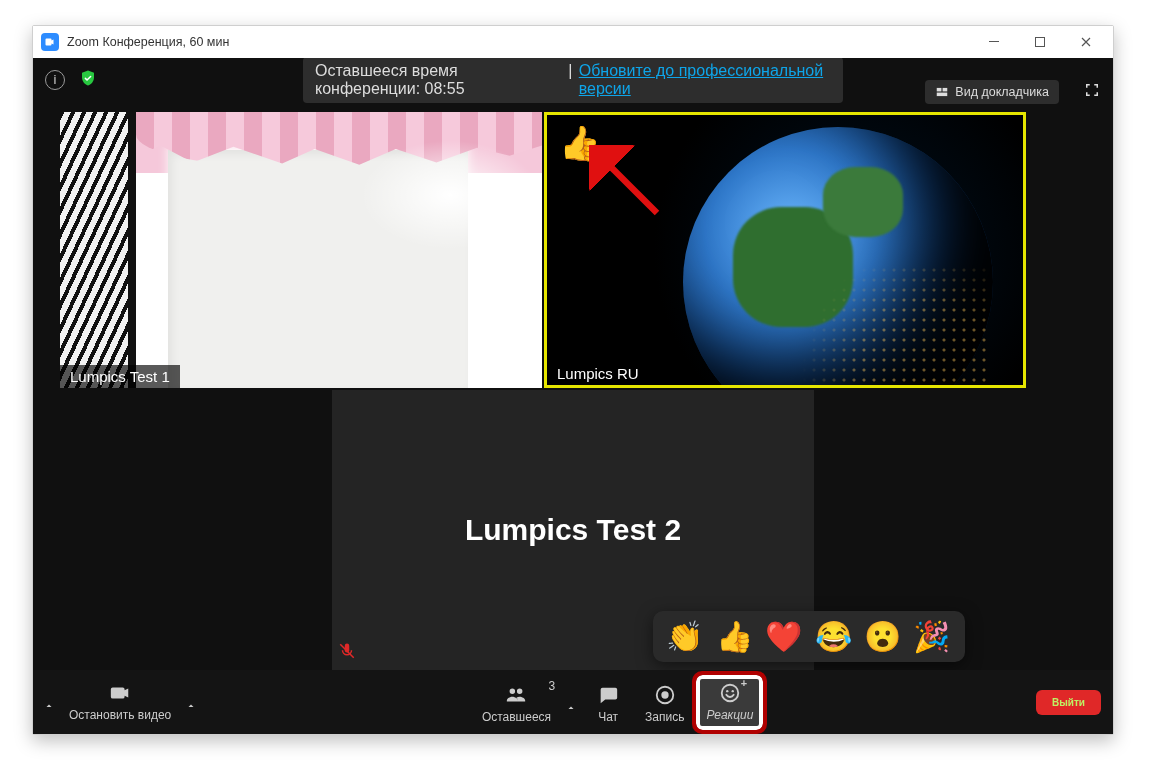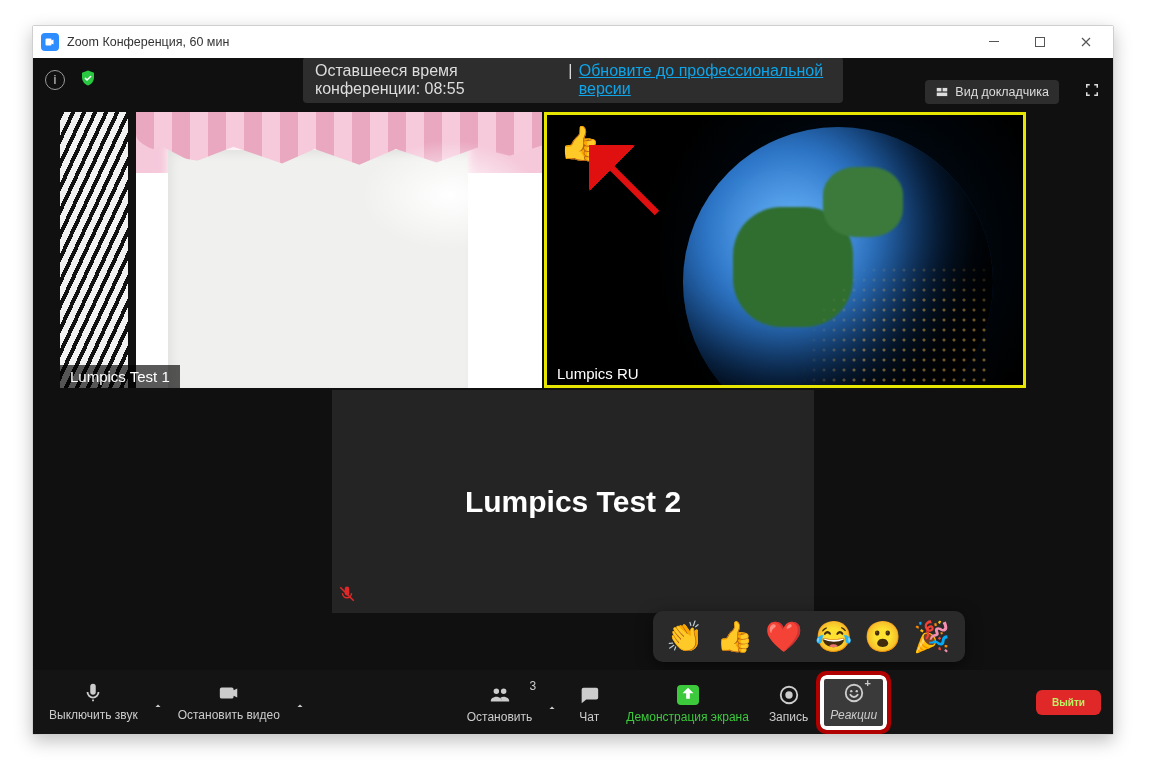--- a/index.html
+++ b/index.html
@@ -26,21 +26,21 @@
   .top-center a { color:#0ea5e9; text-decoration: underline; margin-left:4px;}
   .top-right { margin-left:auto; display:flex; align-items:center; gap:24px;margin-top:24px;}
   .speaker-btn { background:#2d2d2d; color:#ddd; font-size:12.5px; padding: 5px 10px; border-radius: 4px; display:flex; align-items:center; gap:6px;}
   .speaker-btn svg { width:14px; height:14px; fill:#ddd;}
   .fs-ico svg { width:18px; height:18px; fill:#ddd;}
   
   .grid { position:absolute; top:54px; left:0; right:0; bottom:68px; display:flex; flex-direction:column; align-items:center; gap:2px; }
   .row { display:flex; gap:2px; }
   .tile { position: relative; background: #000; overflow:hidden; }
   .tile.small { width: 482px; height: 276px; }
-  .tile.big { width: 482px; height: 223px; }
+  .tile.big { width: 482px; height: 280px; }
   .tile.active { border: 3px solid #e6e600; }
   .name-tag { position: absolute; left: 0; bottom: 0; background: rgba(0,0,0,0.65); color:#fff; font-size: 15px; padding: 3px 10px; }
   .mute-tag { position:absolute; left:6px; bottom:6px; color:#e02020; font-size:16px; }
   .tile-center-name { position:absolute; inset:0; display:flex; align-items:center; justify-content:center; color:#fff; font-size:30px; font-weight:600;}
   
   .room {
     position:absolute; inset:0;
     background:
       linear-gradient(to bottom, #f5c8da 0%, #f5c8da 22%, #ffffff 22%, #ffffff 100%);
   }
@@ -211,28 +211,20 @@
       <span>👏</span>
       <span>👍</span>
       <span>❤️</span>
       <span>😂</span>
       <span>😮</span>
       <span>🎉</span>
     </div>
 
     <div class="toolbar">
       <div class="tb-group">
-        <div class="tb-btn">
-          <span class="ico">
-              <svg viewBox="0 0 24 24">
-                <path d="M12 14a3 3 0 0 0 3-3V5a3 3 0 0 0-6 0v6a3 3 0 0 0 3 3zM19 11a7 7 0 0 1-14 0h2a5 5 0 0 0 10 0h2zM11 21h2v-2h-2z"></path>
-              </svg>
-            </span>
-          <span>Выключить звук</span>
-        </div>
         <div class="tb-chevron">
             <svg viewBox="0 0 24 24">
               <path d="M7 14l5-5 5 5z"></path>
             </svg>
           </div>
         <div class="tb-btn">
           <span class="ico">
               <svg viewBox="0 0 24 24">
                 <path d="M4 6h11a2 2 0 0 1 2 2v1l4-2v10l-4-2v1a2 2 0 0 1-2 2H4a2 2 0 0 1-2-2V8a2 2 0 0 1 2-2z"></path>
               </svg>
@@ -249,44 +241,34 @@
       <div class="tb-spacer"></div>
 
       <div class="tb-group">
         <div class="tb-btn">
           <span class="badge">3</span>
           <span class="ico">
               <svg viewBox="0 0 24 24">
                 <path d="M8 11a3 3 0 1 0 0-6 3 3 0 0 0 0 6zm8 0a3 3 0 1 0 0-6 3 3 0 0 0 0 6zM2 19v-1c0-2.2 3.6-4 6-4s6 1.8 6 4v1H2zm12 0v-1c0-1.2-.6-2.3-1.6-3.1 1-.6 2.3-.9 3.6-.9 2.4 0 6 1.8 6 4v1h-8z"></path>
               </svg>
             </span>
-          <span>Остановить</span>
+          <span>Оставшееся</span>
         </div>
         <div class="tb-chevron">
             <svg viewBox="0 0 24 24">
               <path d="M7 14l5-5 5 5z"></path>
             </svg>
           </div>
         <div class="tb-btn">
           <span class="ico">
               <svg viewBox="0 0 24 24">
                 <path d="M4 4h16a2 2 0 0 1 2 2v9a2 2 0 0 1-2 2H9l-5 4V6a2 2 0 0 1 2-2z"></path>
               </svg>
             </span>
           <span>Чат</span>
-        </div>
-        <div class="tb-btn share">
-          <span class="ico">
-              <span class="ico-sq">
-                <svg width="14" height="14" viewBox="0 0 24 24">
-                  <path fill="#fff" d="M12 4l6 6h-4v6h-4v-6H6z"></path>
-                </svg>
-              </span>
-            </span>
-          <span>Демонстрация экрана</span>
         </div>
         <div class="tb-btn">
           <span class="ico">
               <svg viewBox="0 0 24 24">
                 <circle cx="12" cy="12" r="9" fill="none" stroke="#ccc" stroke-width="2"></circle>
                 <circle cx="12" cy="12" r="4"></circle>
               </svg>
             </span>
           <span>Запись</span>
         </div>

